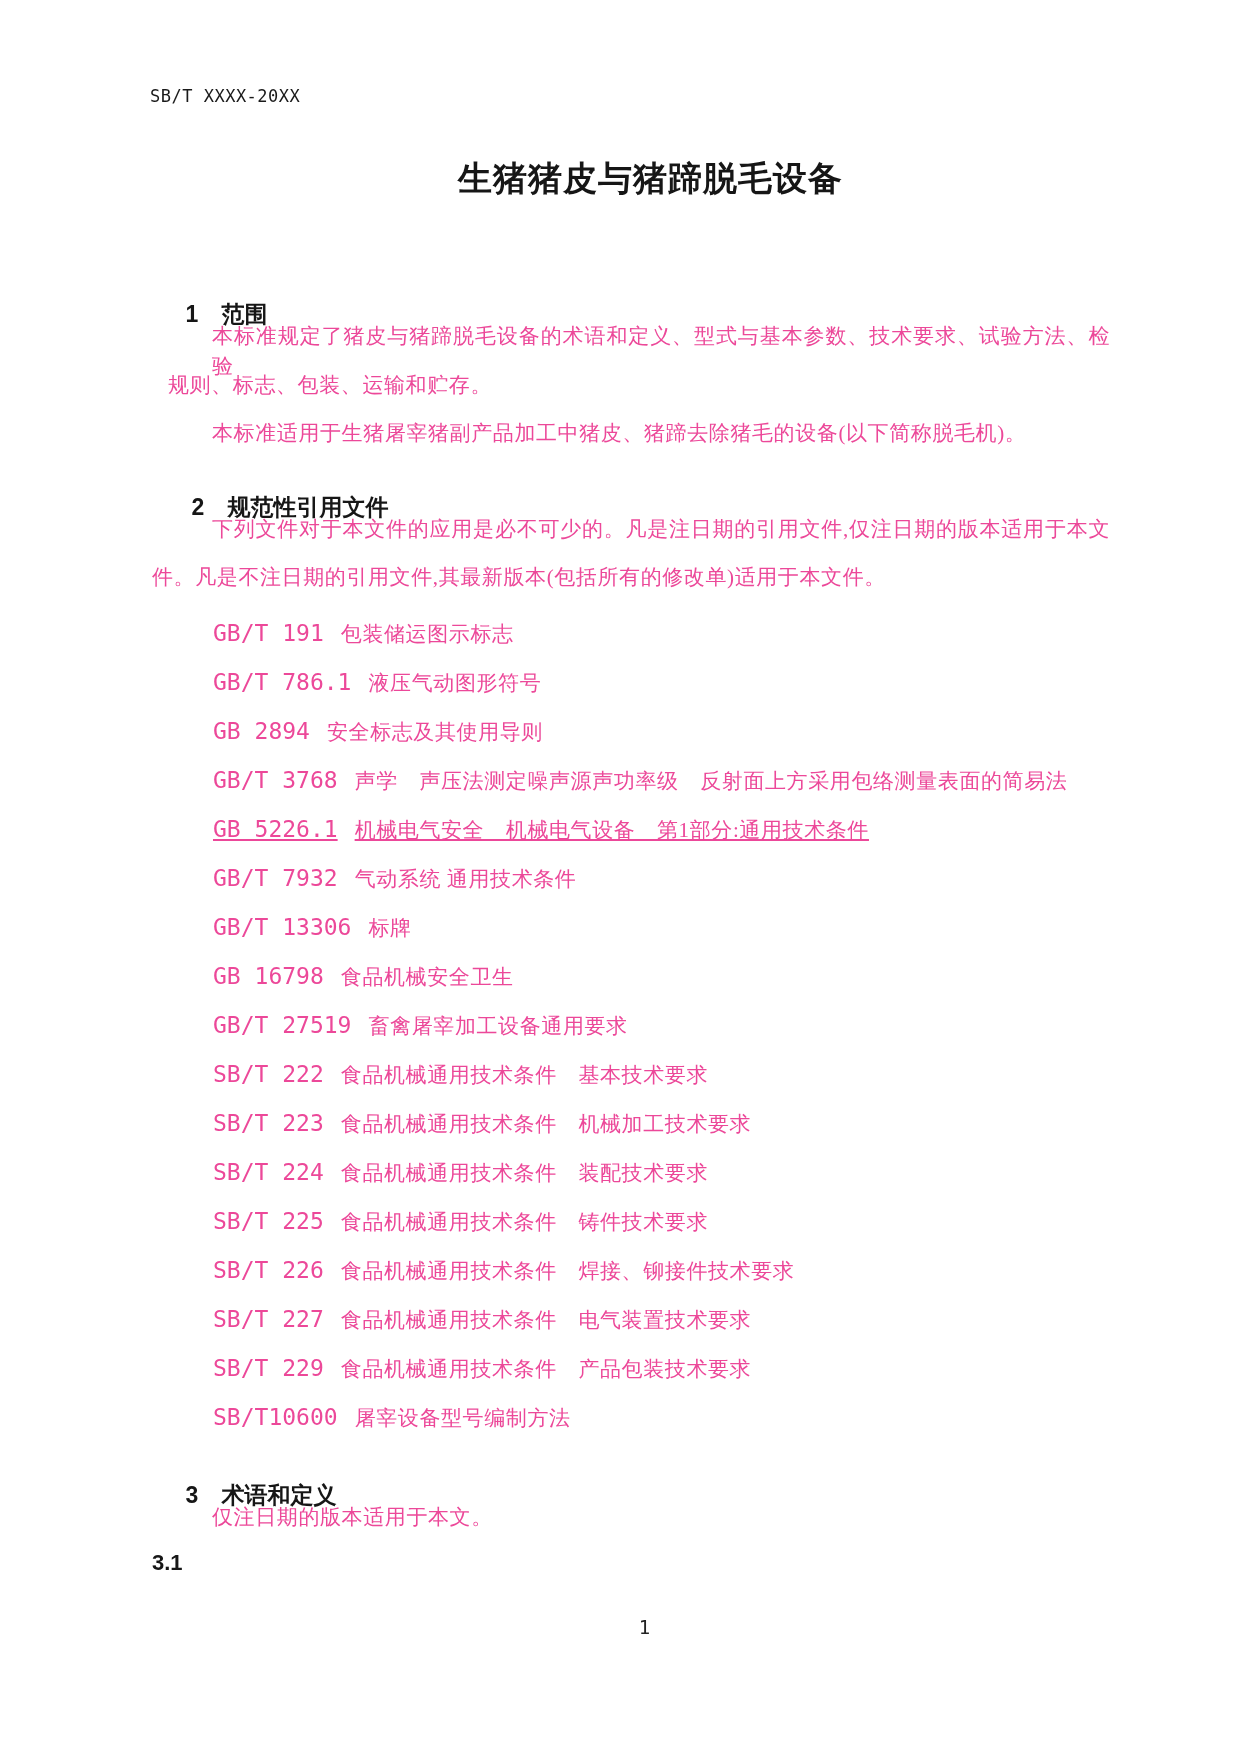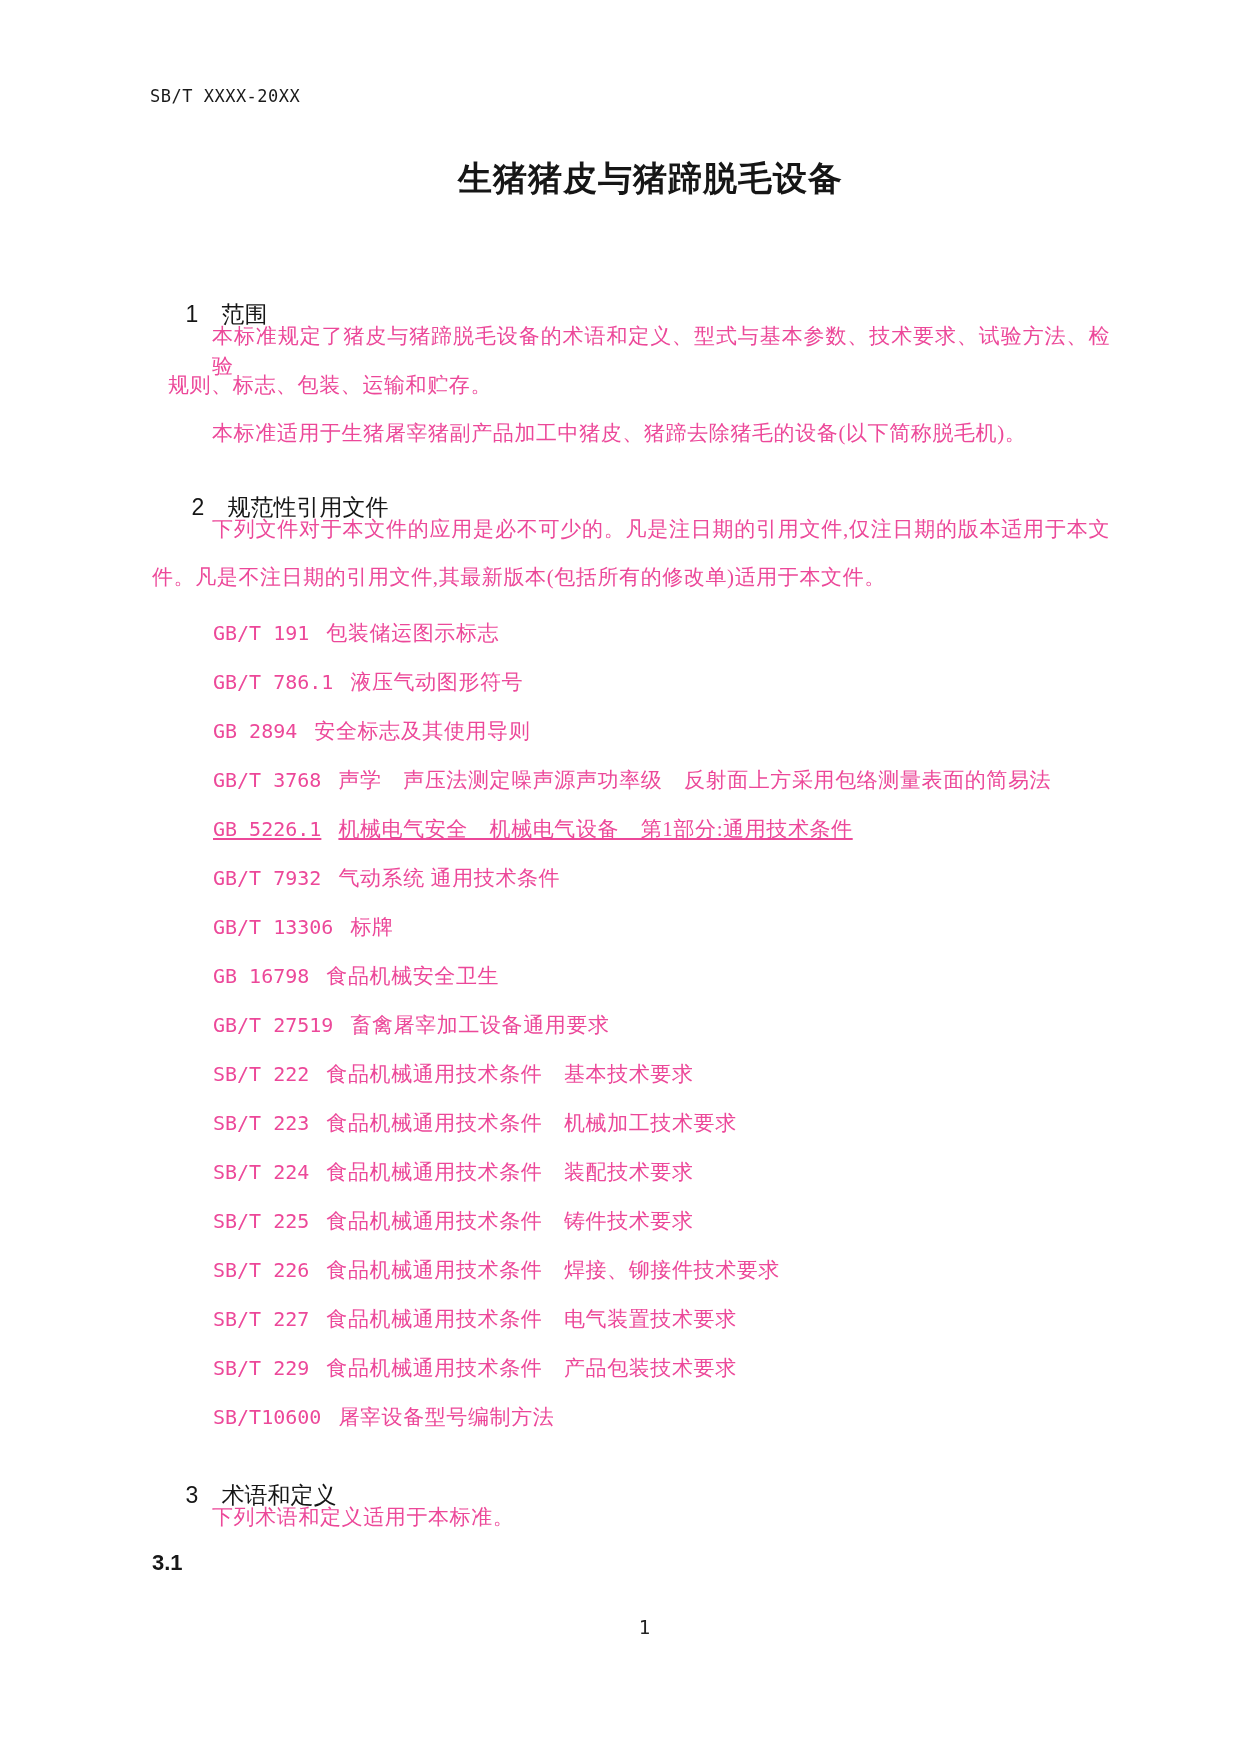--- a/index.html
+++ b/index.html
@@ -18,37 +18,37 @@
     font-family:"DejaVu Sans Mono", monospace;
     font-size:17px; letter-spacing:0.5px; color:#1a1a1a;
   }
   .doc-title{
     left:458px; top:156px; margin:0;
     font-family:"Liberation Sans", sans-serif;
     font-size:34px; font-weight:600; letter-spacing:1px; color:#161616;
   }
   .heading{
     font-family:"Liberation Sans", sans-serif;
-    font-size:23px; font-weight:400; color:#161616;
+    font-size:23px; font-weight:700; color:#161616;
   }
   .heading .h-num{display:inline-block; min-width:36px;}
   .line{
     font-size:21px; line-height:30px; color:#ec4899;
     letter-spacing:0.6px;
   }
   .cont{left:152px;}
   .ind{left:212px;}
   .fill{
     left:212px; width:898px;
     text-align:justify; text-align-last:justify; white-space:normal;
   }
   .ref{left:213px;}
   .ref-code{
     font-family:"DejaVu Sans Mono", monospace;
-    font-size:20px; margin-right:17px; letter-spacing:0;
+    font-size:23px; margin-right:17px; letter-spacing:0;
   }
   .ref-title{white-space:pre;text-align:center;}
   .sub-num{
     left:152px;
     font-family:"Liberation Sans", sans-serif;
     font-size:22px; font-weight:700; color:#161616;
   }
   .page-num{
     left:0; right:0; top:1616px; text-align:center; text-indent:48px;
     font-family:"DejaVu Sans Mono", monospace; font-size:19px; color:#222;
@@ -94,19 +94,19 @@
   <div class="abs line ref" style="top:1206px;"><span class="ref-code">SB/T 225</span><span class="ref-title">食品机械通用技术条件　铸件技术要求</span></div>
   <div class="abs line ref" style="top:1255px;"><span class="ref-code">SB/T 226</span><span class="ref-title">食品机械通用技术条件　焊接、铆接件技术要求</span></div>
   <div class="abs line ref" style="top:1304px;"><span class="ref-code">SB/T 227</span><span class="ref-title">食品机械通用技术条件　电气装置技术要求</span></div>
   <div class="abs line ref" style="top:1353px;"><span class="ref-code">SB/T 229</span><span class="ref-title">食品机械通用技术条件　产品包装技术要求</span></div>
   <div class="abs line ref" style="top:1402px;"><span class="ref-code">SB/T10600</span><span class="ref-title">屠宰设备型号编制方法</span></div>
 
   <div class="abs heading" style="left:160px; top:1453px;">
     <span class="h-num">3</span><span>术语和定义</span>
   </div>
 
-  <div class="abs line ind" style="top:1502px;">下列术语和定义适用于本标准。</div>
+  <div class="abs line ind" style="top:1502px;">仅注日期的版本适用于本文。</div>
 
   <div class="abs sub-num" style="top:1550px;">3.1</div>
 
   <div class="abs page-num">1</div>
 
 </div>
 
 </body></html>

